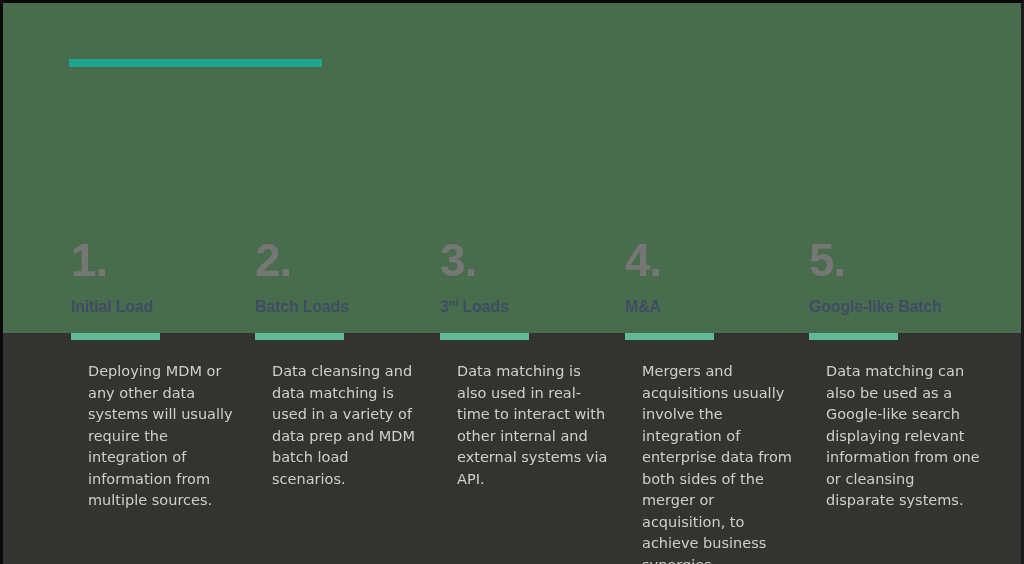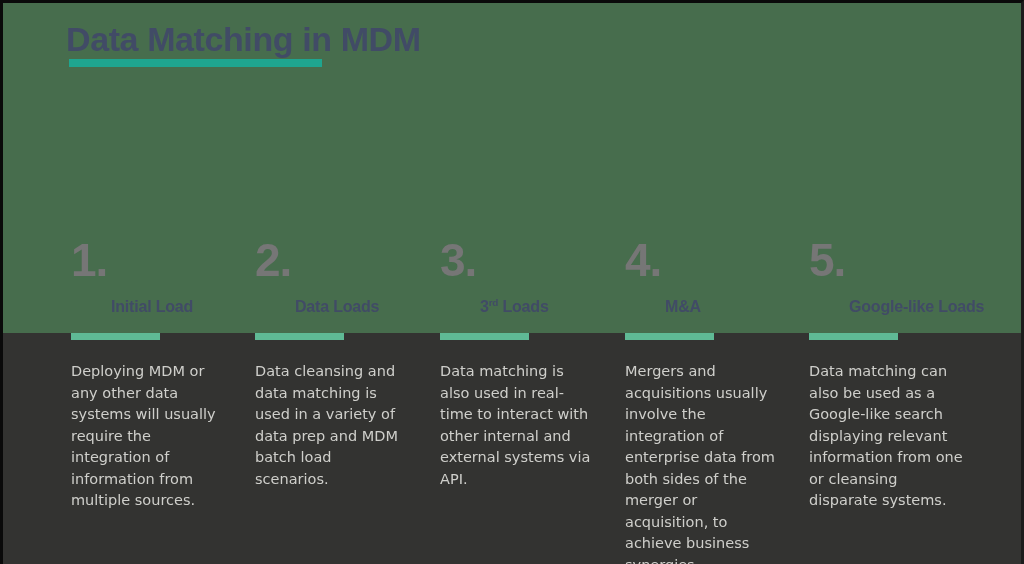--- a/index.html
+++ b/index.html
@@ -88,73 +88,71 @@
   .subhead {
     position: absolute;
     top: 294px;
     left: 0;
     font-size: 16px;
     font-weight: bold;
     color: #414b66;
     line-height: 20px;
     white-space: nowrap;
     letter-spacing: -0.2px;
-    margin-left: 40px;
   }
   .subhead sup {
     font-size: 0.62em;
     vertical-align: super;
     line-height: 0;
   }
 
   .rule {
     position: absolute;
     top: 330px;
     left: 0;
     width: 89px;
     height: 7px;
     background: #5fba95;
   }
 
   .body {
     position: absolute;
     top: 358px;
-    left: 0;
+    left: 17px;
     width: 154px;
     font-size: 14.5px;
     line-height: 21.5px;
     color: #cfcfcb;
     font-family: "DejaVu Sans", "Liberation Sans", sans-serif;
   }
   .col-3 .body { width: 160px; }
 </style>
 </head>
 <body>
 
 <div id="slide">
 
   <div class="green-band"></div>
   <div class="dark-band"></div>
 
-  <div class="title">Data Matching in MDM</div>
   <div class="title-rule"></div>
 
   <div class="col col-0">
     <div class="num">1.</div>
     <div class="subhead">
       <span>Initial Load</span>
     </div>
     <div class="rule"></div>
     <div class="body">Deploying MDM or any other data systems will usually require the integration of information from multiple sources.</div>
   </div>
 
   <div class="col col-1">
     <div class="num">2.</div>
     <div class="subhead">
-      <span>Data Loads</span>
+      <span>Batch Loads</span>
     </div>
     <div class="rule"></div>
     <div class="body">Data cleansing and data matching is used in a variety of data prep and MDM batch load scenarios.</div>
   </div>
 
   <div class="col col-2">
     <div class="num">3.</div>
     <div class="subhead">
       <span>3</span><sup>rd</sup><span> Loads</span>
     </div>
@@ -167,19 +165,19 @@
     <div class="subhead">
       <span>M&amp;A</span>
     </div>
     <div class="rule"></div>
     <div class="body">Mergers and acquisitions usually involve the integration of enterprise data from both sides of the merger or acquisition, to achieve business synergies.</div>
   </div>
 
   <div class="col col-4">
     <div class="num">5.</div>
     <div class="subhead">
-      <span>Google-like Loads</span>
+      <span>Google-like Batch</span>
     </div>
     <div class="rule"></div>
     <div class="body">Data matching can also be used as a Google-like search displaying relevant information from one or cleansing disparate systems.</div>
   </div>
 
 </div>
 
 </body></html>

